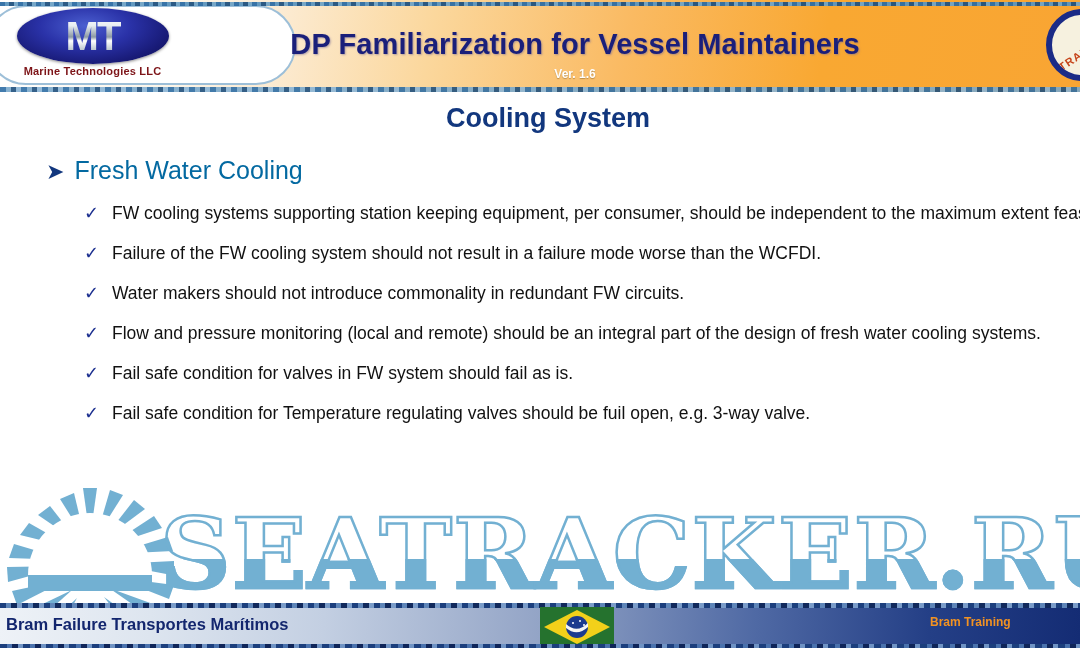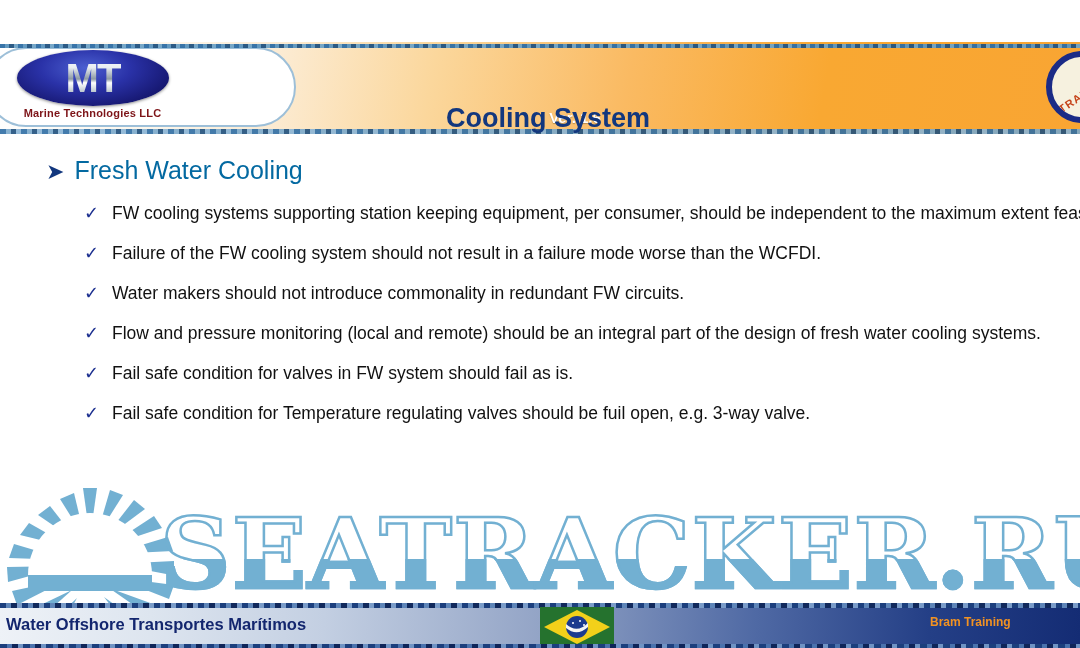--- a/index.html
+++ b/index.html
@@ -18,21 +18,20 @@
 
   
   #header {
     position: absolute;
     left: 0; top: 0;
     width: 1080px; height: 92px;
     background: linear-gradient(100deg,
         #ffffff 0%, #fdf6ea 16%, #fcebd2 26%,
         #fbd79c 40%, #faba62 58%, #f9a832 76%, #f9a533 100%);
     overflow: hidden;
-    margin-top: 42px;
   }
   #header-top-rule {
     position: absolute; left: 0; top: 2px;
     width: 1080px; height: 4px;
     background: repeating-linear-gradient(90deg,
         #2e6da4 0px, #2e6da4 5px, #5b94bd 5px, #5b94bd 9px,
         #21527f 9px, #21527f 14px, #6fa3c6 14px, #6fa3c6 18px);
     opacity: .95;
   }
   #header-bottom-rule {
@@ -97,21 +96,21 @@
     font-weight: bold;
     color: #1a1f7a;
     letter-spacing: .1px;
     text-shadow: 1px 1px 2px rgba(120,110,150,.55);
     white-space: nowrap;
   }
   #header-version {
     position: absolute; left: 190px; top: 67px;
     width: 770px;
     text-align: center;
-    font-size: 15px;
+    font-size: 12px;
     font-weight: bold;
     color: #ffffff;
     text-shadow: 0 1px 1px rgba(120,90,40,.5);
   }
   #training-badge {
     position: absolute; left: 1046px; top: 9px;
     width: 72px; height: 72px;
     border-radius: 50%;
     background: #f6f1df;
     border: 6px solid #1b2b86;
@@ -258,20 +257,21 @@
 
     <div id="logo-plate"></div>
 
     <div id="logo-block">
       <div id="logo-ellipse">
         <div id="logo-mt">MT</div>
       </div>
       <div id="logo-sub">Marine Technologies LLC</div>
     </div>
 
+    <div id="header-title">DP Familiarization for Vessel Maintainers</div>
 
     <div id="header-version">Ver. 1.6</div>
 
     <div id="training-badge">
       <div id="training-badge-text">TRAINING</div>
     </div>
 
     <div id="header-top-rule"></div>
     <div id="header-bottom-rule"></div>
   </div>
@@ -347,21 +347,21 @@
       </g>
 
       <path d="M22 93 A 62 62 0 0 1 146 93 Z" fill="#ffffff"></path>
     </svg>
     <div id="wm-text">SEATRACKER.RU</div>
   </div>
 
   <div id="footer">
     <div id="footer-top-rule"></div>
 
-    <div id="footer-left">Water Offshore Transportes Marítimos</div>
+    <div id="footer-left">Bram Failure Transportes Marítimos</div>
 
     <svg id="flag" viewBox="0 0 74 40">
       <rect x="0" y="0" width="74" height="40" fill="#1b6b2a"></rect>
       <rect x="0" y="0" width="74" height="40" fill="#2f7a32" opacity=".5"></rect>
       <polygon points="37,3 70,20 37,37 4,20" fill="#f2d01a"></polygon>
       <circle cx="37" cy="20" r="11" fill="#1b3a8f"></circle>
       <path d="M26 17 Q37 27 48 16 L48 20 Q37 30 26 21 Z" fill="#f4f4f4"></path>
       <circle cx="33" cy="16" r="1" fill="#ffffff"></circle>
       <circle cx="40" cy="14" r="1" fill="#ffffff"></circle>
       <circle cx="44" cy="18" r="1" fill="#ffffff"></circle>

